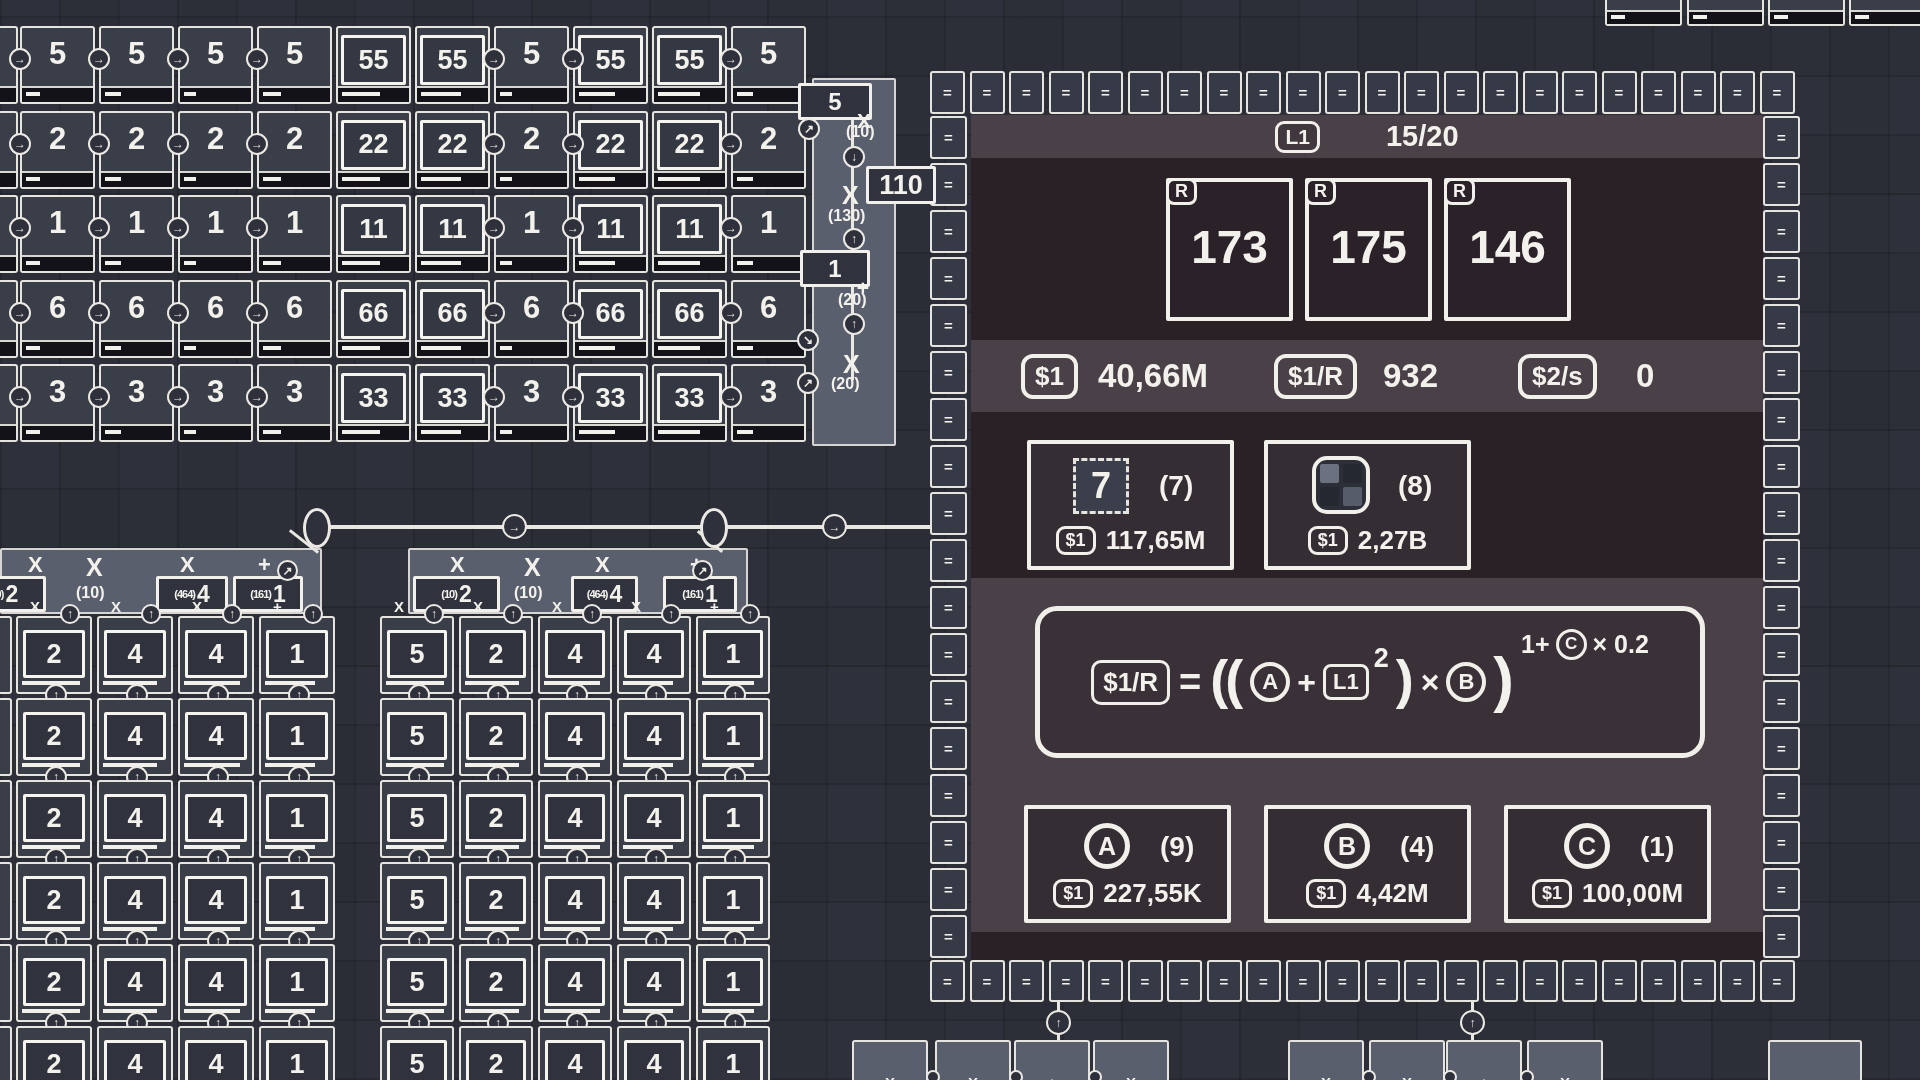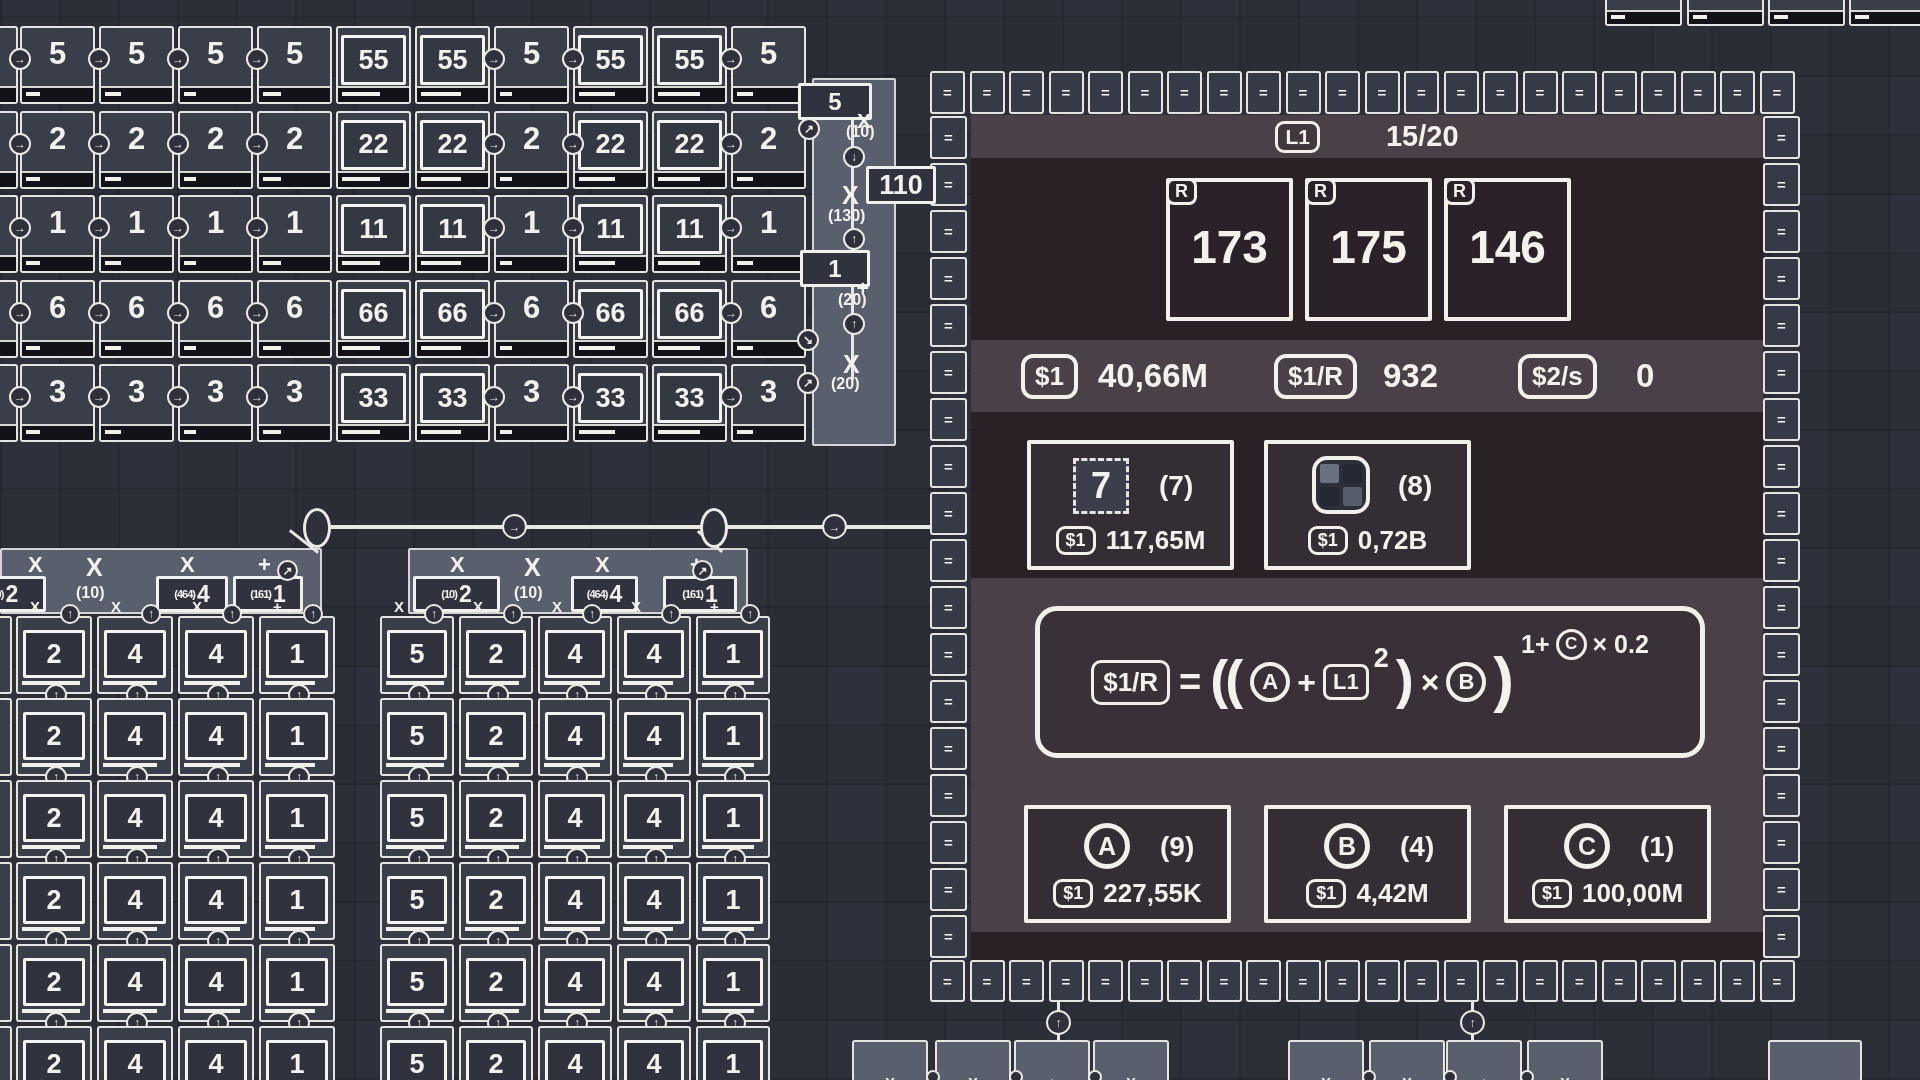--- a/index.html
+++ b/index.html
@@ -928,21 +928,21 @@
           <div class="pbox" style="left: 293px; top: 28px; height: 130px;">
             <div class="gicon">
               <div class="gsq" style="background: rgb(107, 113, 129);"></div>
               <div class="gsq" style="background: rgb(37, 39, 49);"></div>
               <div class="gsq" style="background: rgb(37, 39, 49);"></div>
               <div class="gsq" style="background: rgb(86, 92, 106);"></div>
             </div>
             <div class="pcount" style="left: 130px; top: 26px;">(8)</div>
             <div class="pricerow">
               <div class="pricebadge">$1</div>
-              <div class="priceval">0,72B</div>
+              <div class="priceval">2,27B</div>
             </div>
           </div>
         </div>
       <div class="band blight" id="formband" style="top:463px;height:354px;">
         <div class="formula">
           <span class="fbadge">$1/R</span>
           <span class="feq">=</span>
           <span class="fpar">(</span>
           <span class="fpar" style="margin-left:-10px;">(</span>
           <span class="fcirc">A</span>

